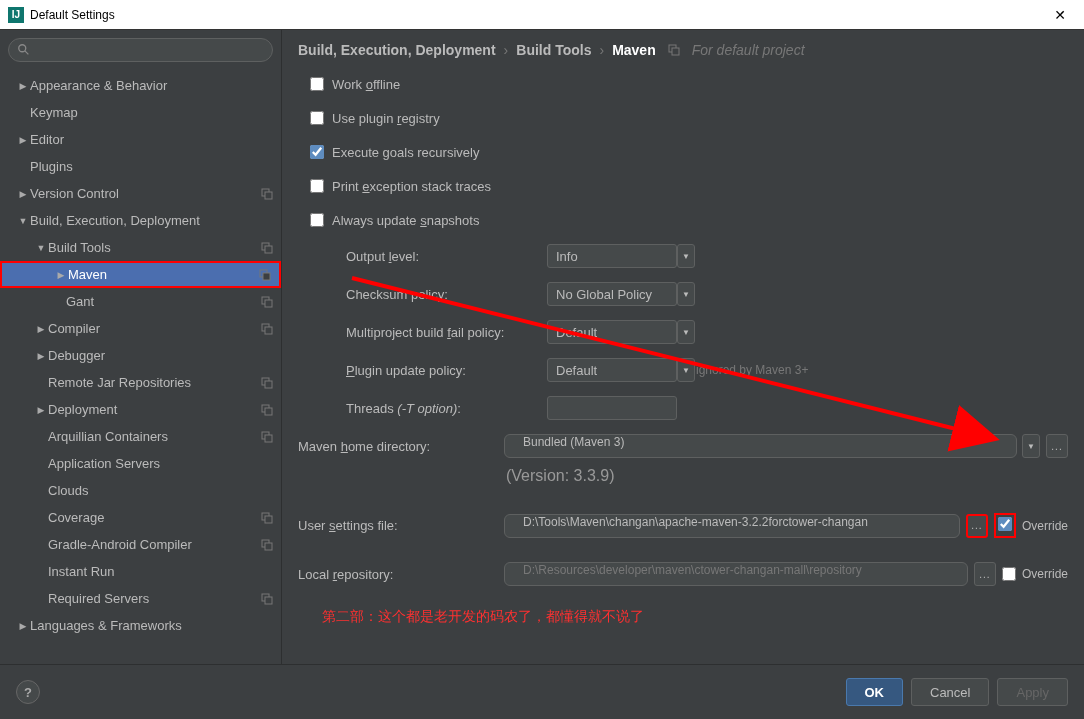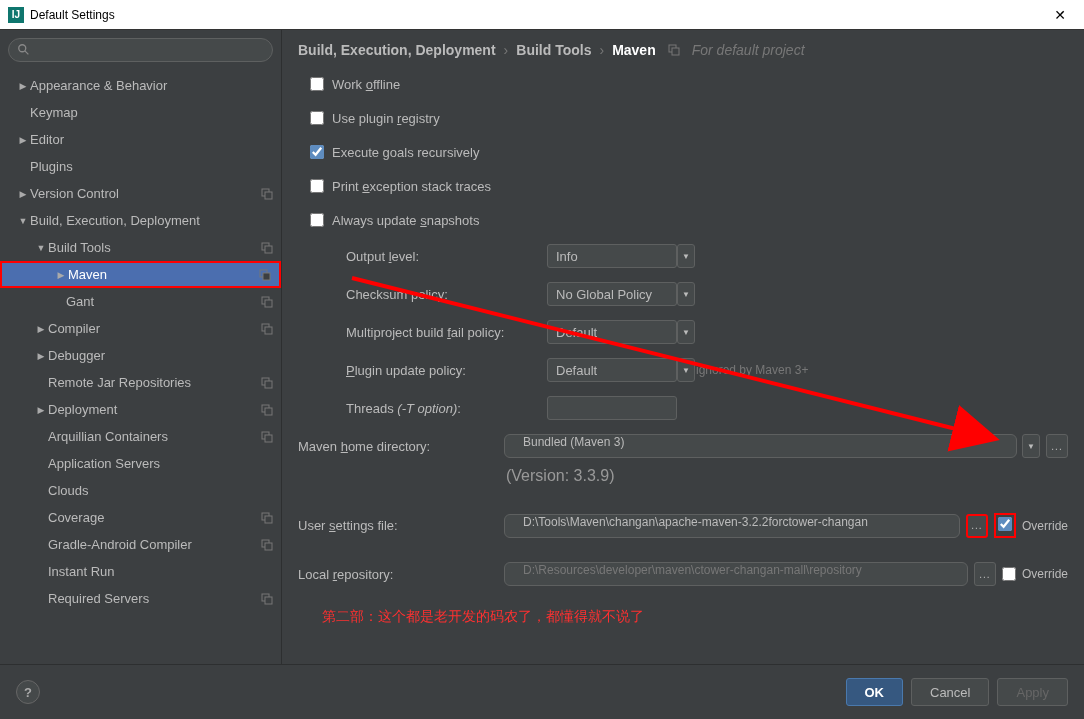--- a/index.html
+++ b/index.html
@@ -214,20 +214,24 @@
           <span class="arrow "></span>
           <span class="label">Instant Run</span>
         </div>
         <div class="tree-item level-1">
           <span class="arrow "></span>
           <span class="label">Required Servers</span>
           <svg class="copy-icon" viewBox="0 0 12 12">
             <rect x="1" y="1" width="7" height="7" fill="none" stroke="#777"></rect>
             <rect x="4" y="4" width="7" height="7" fill="#3c3f41" stroke="#777"></rect>
           </svg>
+        </div>
+        <div class="tree-item level-0 bold">
+          <span class="arrow closed"></span>
+          <span class="label">Languages &amp; Frameworks</span>
         </div>
       </div>
   </div>
 
   <div class="main">
     <div class="breadcrumb">
       <span class="crumb">Build, Execution, Deployment</span>
       <span class="sep">›</span>
       <span class="crumb">Build Tools</span>
       <span class="sep">›</span>

